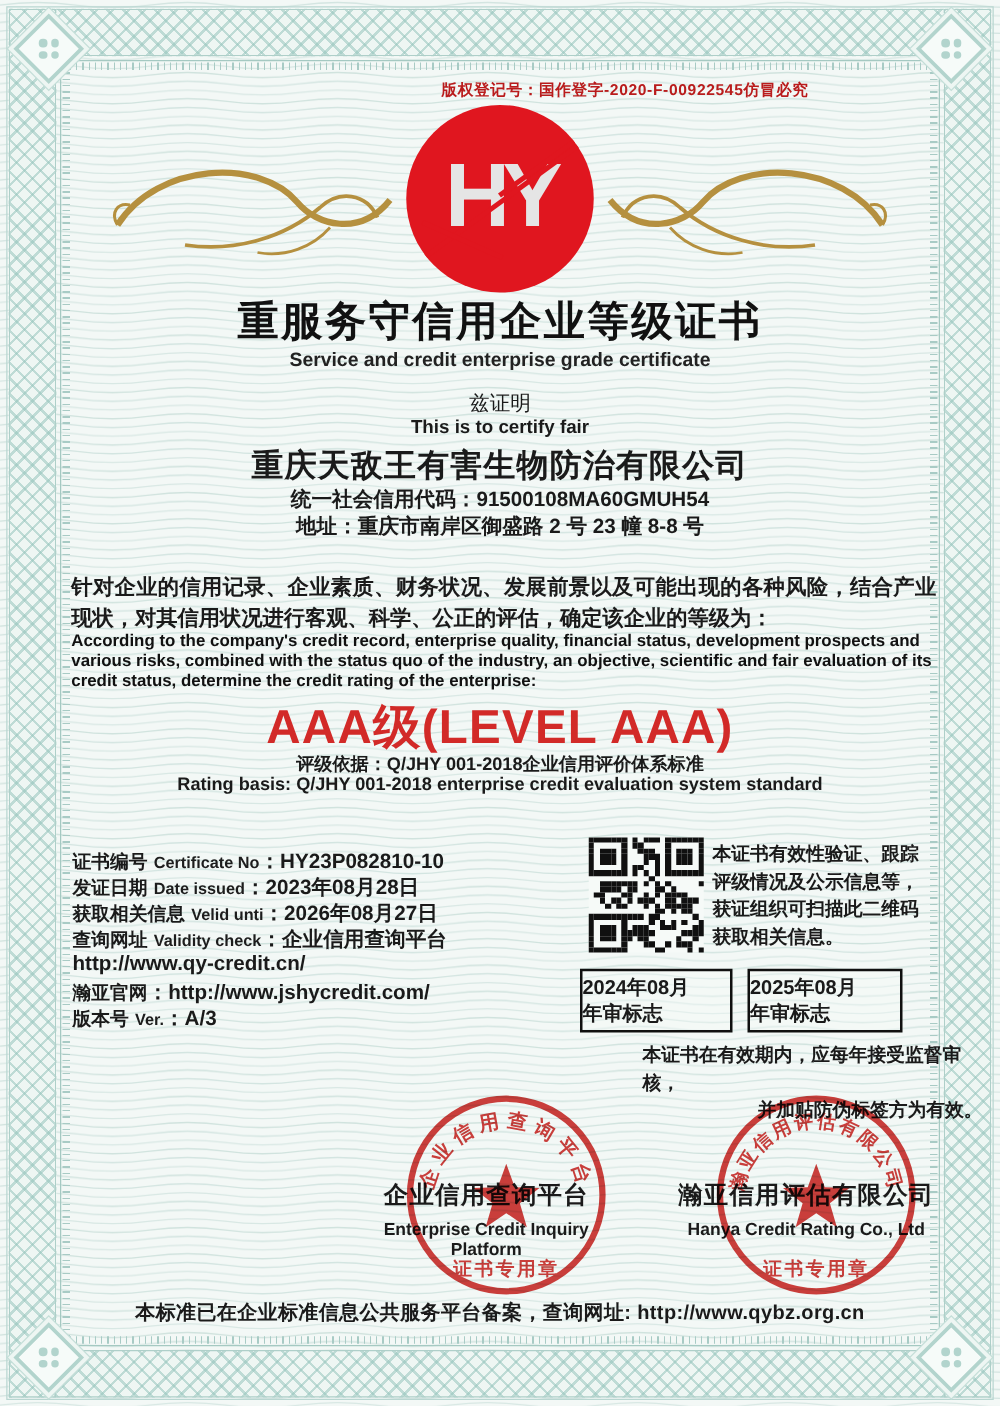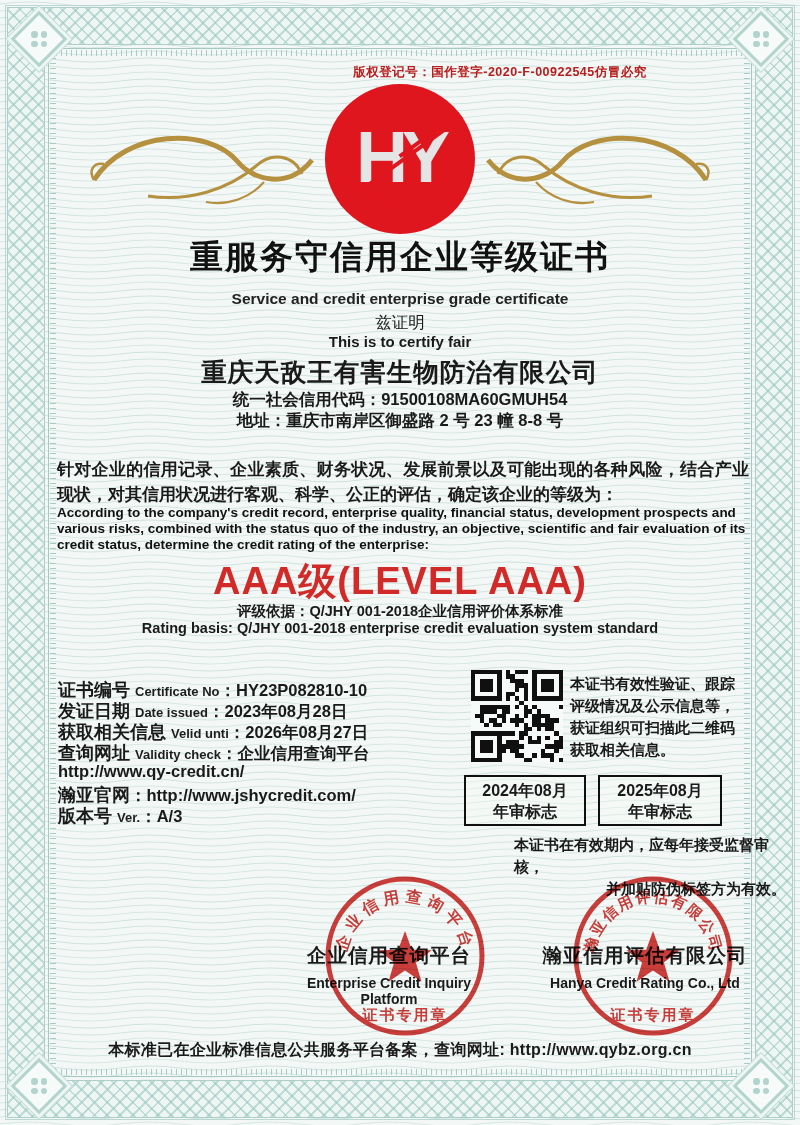--- a/index.html
+++ b/index.html
@@ -44,45 +44,45 @@
   
   .copyright{top:64px;font-size:12.5px;font-weight:600;color:#b91c1c;padding-left:200px;letter-spacing:.5px;z-index:3;}
   .logo{left:325px;top:84px;width:150px;height:150px;border-radius:50%;background:#e0161f;z-index:4;display:grid;place-items:center;overflow:hidden;}
   .logo-text{font-size:72px;font-weight:800;color:#e5e5e5;letter-spacing:-6px;font-style:normal;line-height:1;transform:translateY(-2px);}
   .crack{position:absolute;background:#e0161f;height:4px;}
   .crack.c1{width:170px;top:76px;left:-10px;transform:rotate(-36deg);}
   .crack.c2{width:90px;top:44px;left:66px;transform:rotate(-36deg);}
   .crack.c3{width:70px;top:106px;left:10px;transform:rotate(24deg);}
   .flourish{z-index:3;}
   .title-zh{top:235px;font-size:33px;font-weight:700;letter-spacing:2px;color:#111;z-index:3;}
-  .title-en{top:290px;font-size:15.5px;font-weight:600;color:#222;z-index:3;}
+  .title-en{top:280px;font-size:15.5px;font-weight:600;color:#222;z-index:3;}
   .certify-zh{top:312px;font-size:16.5px;font-weight:400;z-index:3;}
   .certify-en{top:333px;font-size:15px;font-weight:600;z-index:3;}
   .company{top:355px;font-size:25.5px;font-weight:800;letter-spacing:1px;z-index:3;}
   .code-line{top:389px;font-size:16.5px;font-weight:700;z-index:3;}
   .addr-line{top:410px;font-size:16.5px;font-weight:700;z-index:3;}
   
   .para-zh{left:57px;top:458px;width:692px;font-size:17px;font-weight:700;line-height:1.45;text-align:justify;z-index:3;}
   .para-en{left:57px;top:505px;width:692px;font-size:13.5px;font-weight:600;line-height:1.18;color:#111;z-index:3;}
   .rating{top:556px;font-size:38px;font-weight:800;color:#d22a28;letter-spacing:1px;z-index:3;}
   .basis-zh{top:602px;font-size:14.5px;font-weight:700;z-index:3;}
   .basis-en{top:620px;font-size:14.5px;font-weight:600;z-index:3;}
   
   .details{left:58px;top:678px;z-index:3;}
   .d-row{height:21px;display:flex;align-items:baseline;white-space:nowrap;}
   .d-row span:empty{display:none;}
-  .d-zh{font-size:18px;font-weight:700;}
+  .d-zh{font-size:15px;font-weight:700;}
   .d-en{font-size:13px;font-weight:600;margin-left:5px;color:#1d1d1d;}
   .d-sep{font-size:16.5px;font-weight:700;}
   .d-val{font-size:16.5px;font-weight:600;}
   
   .qr{left:471px;top:670px;width:92px;height:92px;background:#f6faf8;display:grid;grid-template-columns:repeat(21,1fr);grid-template-rows:repeat(21,1fr);z-index:3;}
   .qr div.on{background:#101010;}
   .qr-note{left:570px;top:673px;width:168px;font-size:15px;font-weight:700;line-height:22px;z-index:3;}
-  .ybox{top:775px;height:44px;border:2.5px solid #101010;text-align:center;font-size:16px;font-weight:700;line-height:21px;padding-top:3px;z-index:3;background:rgba(246,250,248,.4);}
+  .ybox{top:775px;height:44px;border:2.5px solid #101010;text-align:left;font-size:16px;font-weight:700;line-height:21px;padding-top:3px;z-index:3;background:rgba(246,250,248,.4);}
   .ybox.b1{left:464px;width:118px;}
   .ybox.b2{left:598px;width:120px;}
   .sup-note{left:468px;top:834px;width:272px;font-size:15px;font-weight:700;line-height:22px;z-index:3;margin-left:46px;}
   .sup-note .l2{text-align:right;}
   
   .org{z-index:3;text-align:center;}
   .org .zh{font-size:19.5px;font-weight:700;letter-spacing:1px;}
   .org .en{font-size:14px;font-weight:600;margin-top:6px;}
   .org.left{left:278px;top:942px;width:222px;}
   .org.right{left:522px;top:942px;width:246px;}

